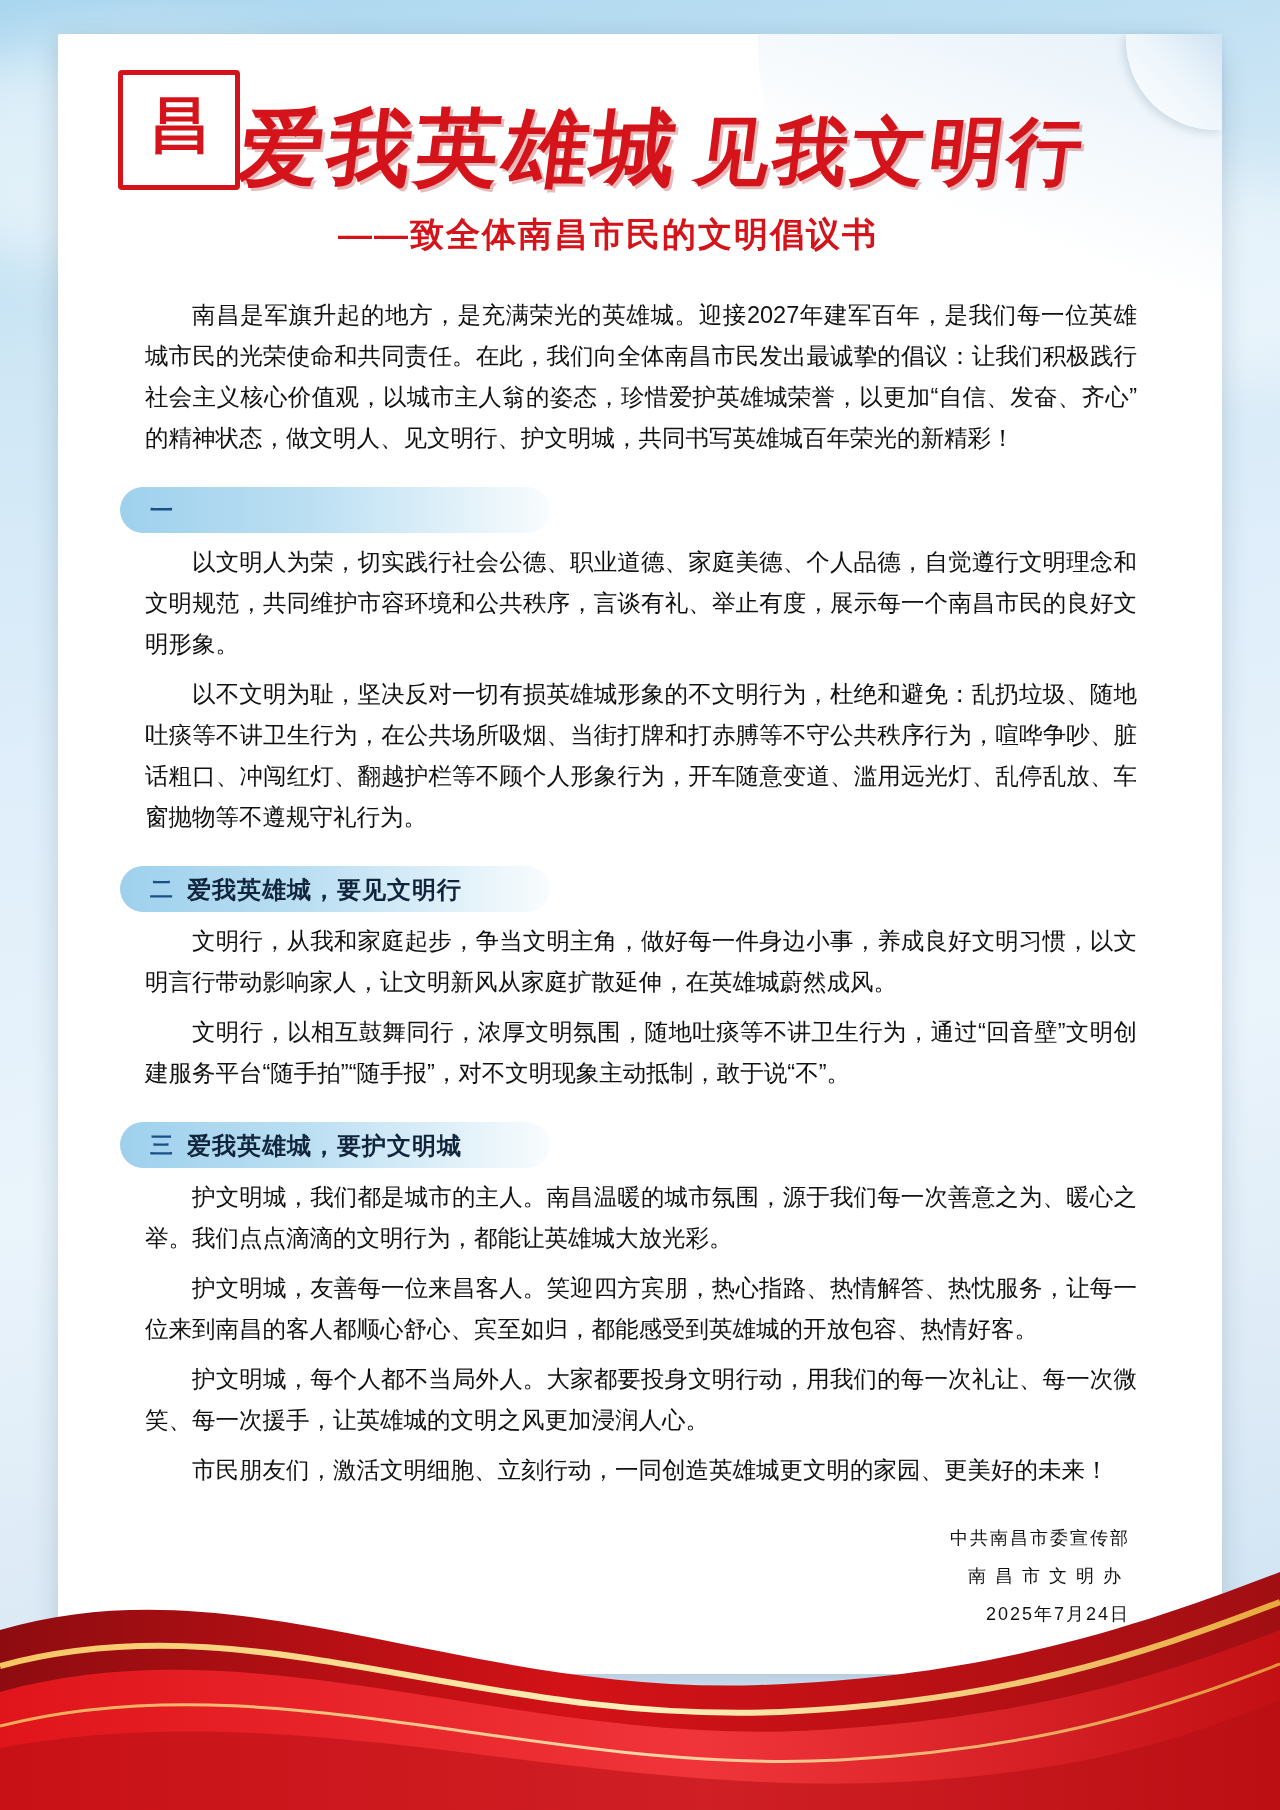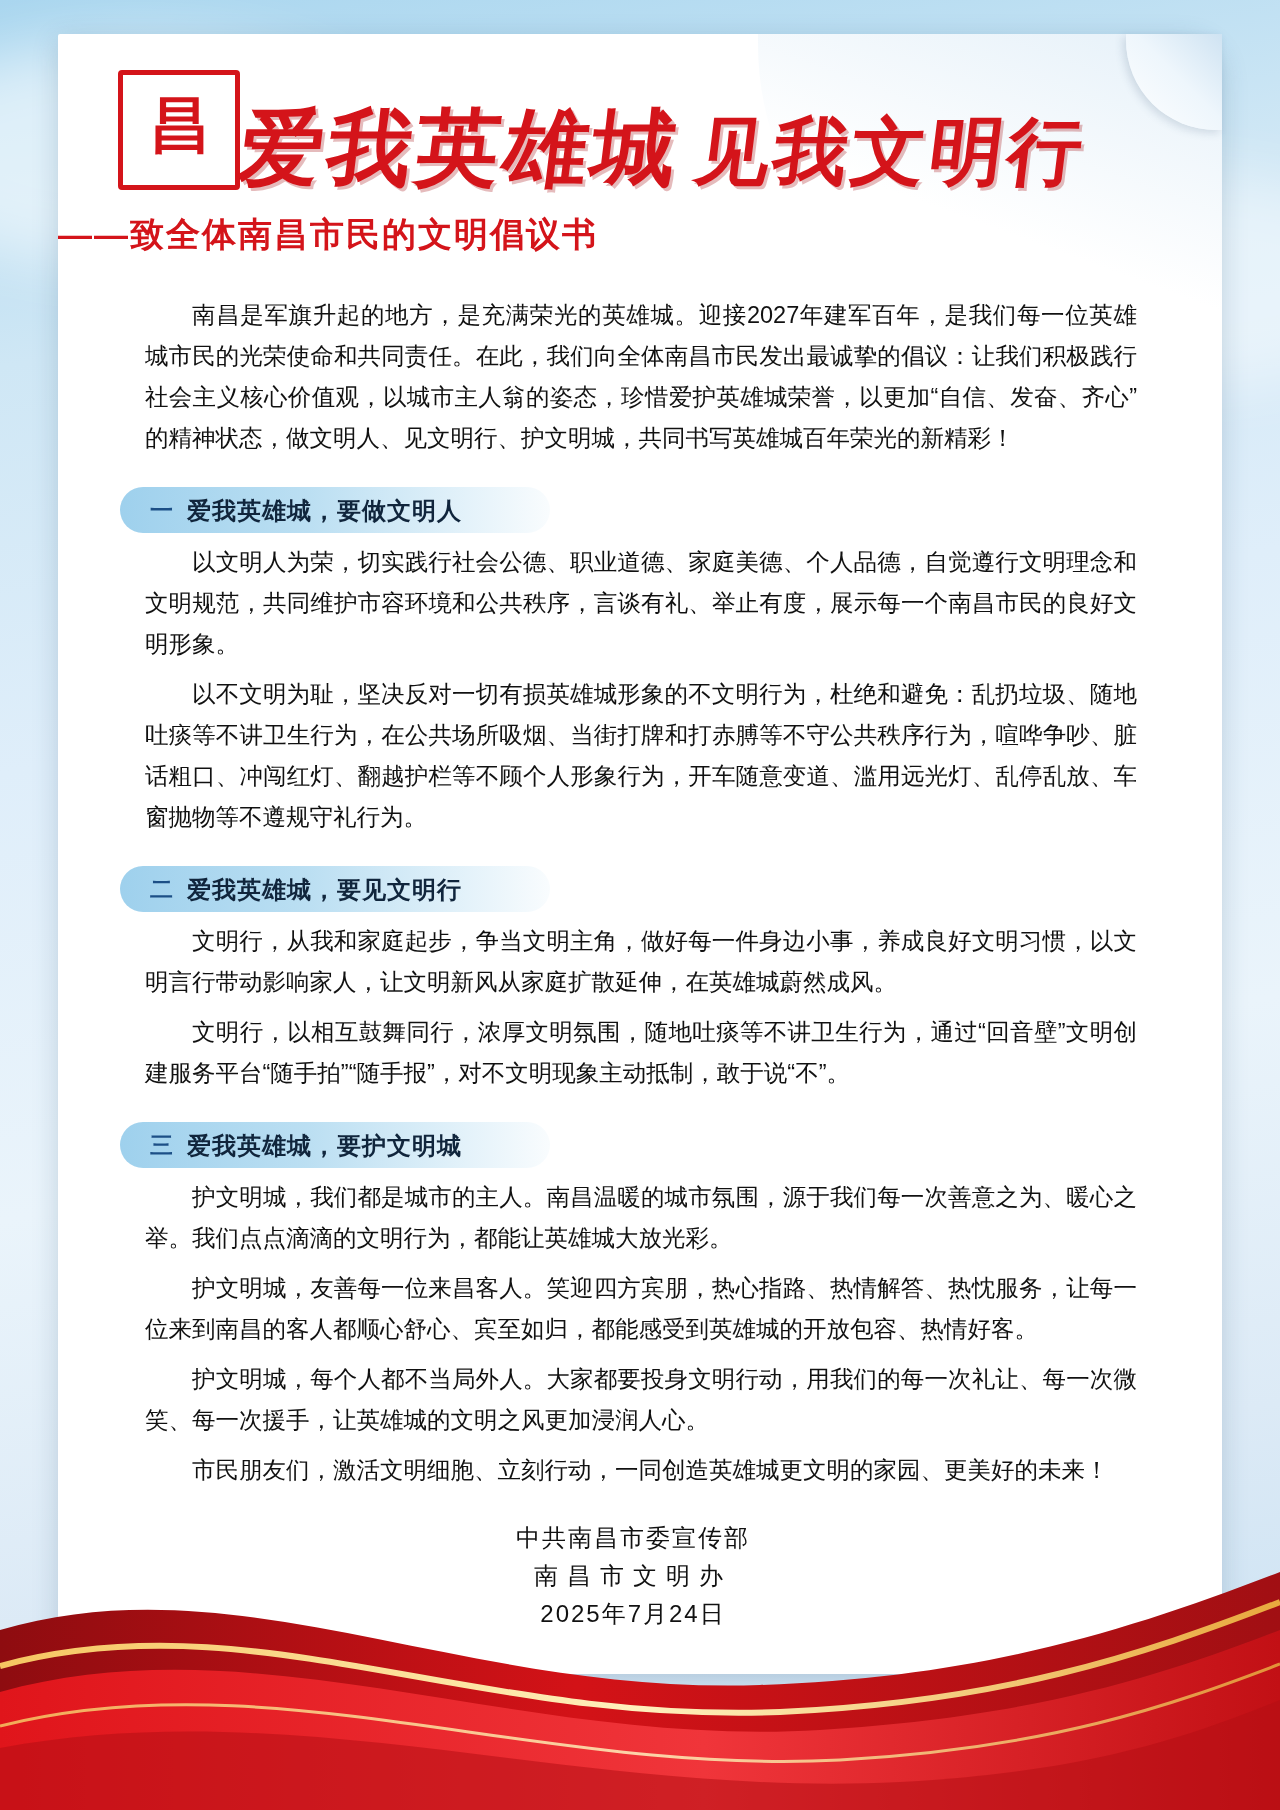--- a/index.html
+++ b/index.html
@@ -119,21 +119,21 @@
   }
   .title-main .part2 {
     font-size: 74px;
     margin-left: 16px;
   }
   .title-sub {
     position: absolute;
     left: 0;
     right: 64px;
     top: 178px;
-    text-align: left;
+    text-align: center;
     color: #d4141a;
     font-size: 34px;
     font-weight: bold;
     letter-spacing: 2px;
   }
 
   
   .body-text {
     position: absolute;
     left: 78px;
@@ -172,22 +172,22 @@
   }
   .section-title {
     color: #10253c;
     font-weight: bold;
     font-size: 24px;
     letter-spacing: 1px;
   }
 
   .sign {
     margin-top: 28px;
-    text-align: center;
-    font-size: 24px;
+    text-align: right;
+    font-size: 18px;
     line-height: 38px;
     color: #111;
     padding-right: 16px;
   }
   .sign div { letter-spacing: 2px; }
   .sign .org2 { letter-spacing: 9px; }
 
   
   .ribbons {
     position: absolute;
@@ -221,21 +221,20 @@
         <span>爱我英雄城</span><span class="part2">见我文明行</span>
       </div>
       <div class="title-sub">——致全体南昌市民的文明倡议书</div>
     </div>
 
     <div class="body-text">
       <p class="para">南昌是军旗升起的地方，是充满荣光的英雄城。迎接2027年建军百年，是我们每一位英雄城市民的光荣使命和共同责任。在此，我们向全体南昌市民发出最诚挚的倡议：让我们积极践行社会主义核心价值观，以城市主人翁的姿态，珍惜爱护英雄城荣誉，以更加“自信、发奋、齐心”的精神状态，做文明人、见文明行、护文明城，共同书写英雄城百年荣光的新精彩！</p>
 
       <div class="section-head">
         <span class="section-num">一</span>
-        <span class="section-title">爱我英雄城，要做文明人</span>
       </div>
       <p class="para">以文明人为荣，切实践行社会公德、职业道德、家庭美德、个人品德，自觉遵行文明理念和文明规范，共同维护市容环境和公共秩序，言谈有礼、举止有度，展示每一个南昌市民的良好文明形象。</p>
       <p class="para">以不文明为耻，坚决反对一切有损英雄城形象的不文明行为，杜绝和避免：乱扔垃圾、随地吐痰等不讲卫生行为，在公共场所吸烟、当街打牌和打赤膊等不守公共秩序行为，喧哗争吵、脏话粗口、冲闯红灯、翻越护栏等不顾个人形象行为，开车随意变道、滥用远光灯、乱停乱放、车窗抛物等不遵规守礼行为。</p>
 
       <div class="section-head">
         <span class="section-num">二</span>
         <span class="section-title">爱我英雄城，要见文明行</span>
       </div>
       <p class="para">文明行，从我和家庭起步，争当文明主角，做好每一件身边小事，养成良好文明习惯，以文明言行带动影响家人，让文明新风从家庭扩散延伸，在英雄城蔚然成风。</p>
       <p class="para">文明行，以相互鼓舞同行，浓厚文明氛围，随地吐痰等不讲卫生行为，通过“回音壁”文明创建服务平台“随手拍”“随手报”，对不文明现象主动抵制，敢于说“不”。</p>

